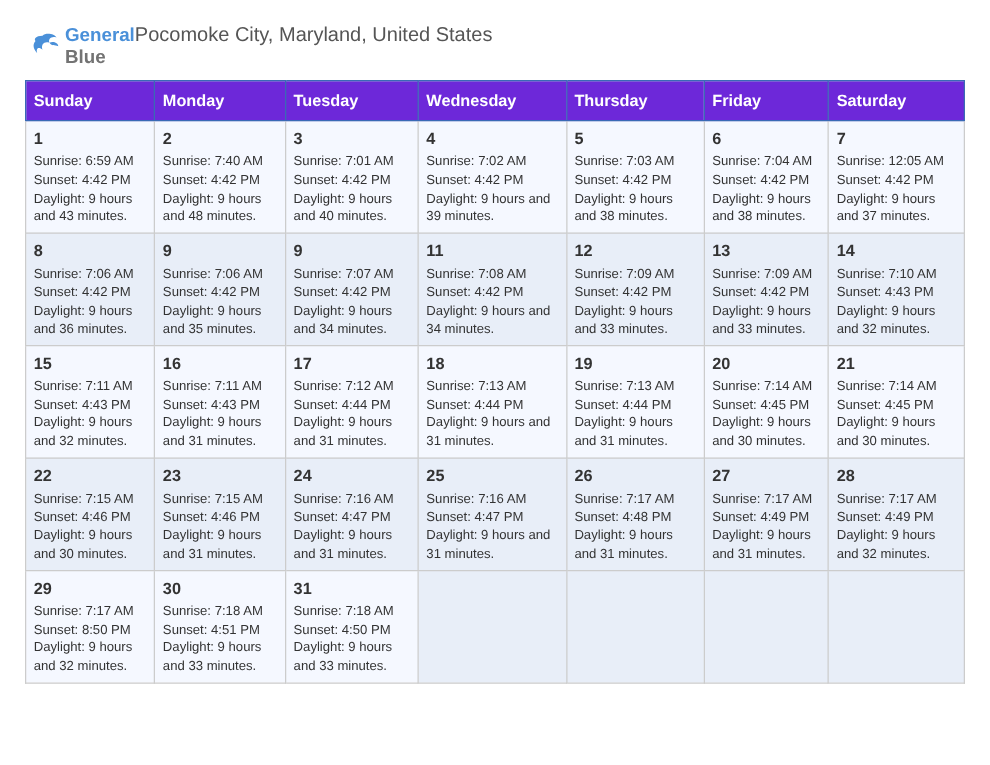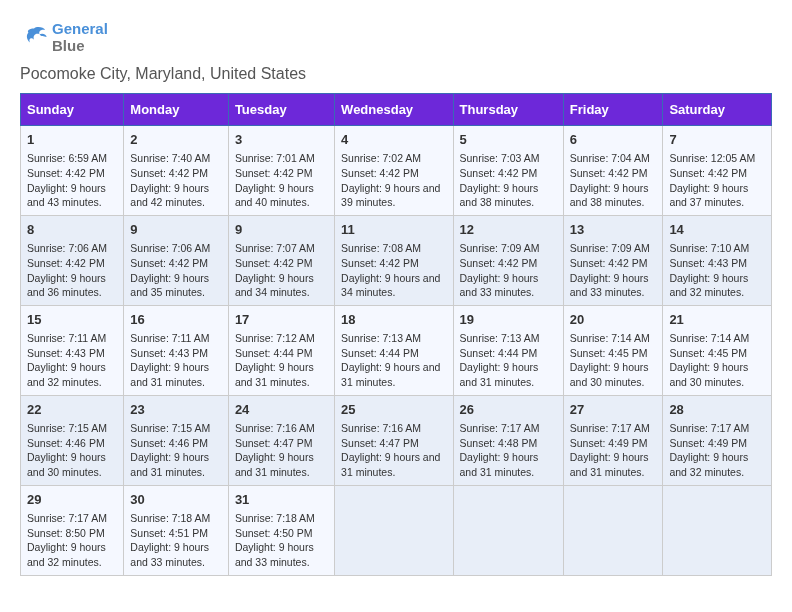--- a/index.html
+++ b/index.html
@@ -8,21 +8,20 @@
       background: #fff;
       width: 792px;
       min-height: 612px;
       padding: 20px;
     }
     .header-section {
       display: flex;
       align-items: flex-start;
       justify-content: flex-start;
       margin-bottom: 10px;
-      flex-direction: column;
     }
     .logo {
       display: flex;
       align-items: center;
       gap: 4px;
     }
     .logo-bird {
       width: 28px;
       height: 28px;
     }
@@ -31,21 +30,20 @@
     }
     .main-title {
       font-size: 36px;
       font-weight: bold;
       color: #333;
       line-height: 1.1;
     }
     .subtitle {
       font-size: 16px;
       color: #555;
-      margin-top: 11px;
     }
     table {
       width: 100%;
       border-collapse: collapse;
       font-size: 11px;
     }
     thead tr {
       background-color: #6d28d9;
       color: white;
       margin-left: 11px;
@@ -113,21 +111,21 @@
         <th>Tuesday</th>
         <th>Wednesday</th>
         <th>Thursday</th>
         <th>Friday</th>
         <th>Saturday</th>
       </tr>
   </thead>
   <tbody id="calendar-body">
   <tr>
         <td><span class="day-num">1</span><span>Sunrise: 6:59 AM</span><br><span>Sunset: 4:42 PM</span><br><span>Daylight: 9 hours and 43 minutes.</span></td>
-        <td><span class="day-num">2</span><span>Sunrise: 7:40 AM</span><br><span>Sunset: 4:42 PM</span><br><span>Daylight: 9 hours and 42 minutes.</span></td>
+        <td><span class="day-num">2</span><span>Sunrise: 7:40 AM</span><br><span>Sunset: 4:42 PM</span><br><span>Daylight: 9 hours and 48 minutes.</span></td>
         <td><span class="day-num">3</span><span>Sunrise: 7:01 AM</span><br><span>Sunset: 4:42 PM</span><br><span>Daylight: 9 hours and 40 minutes.</span></td>
         <td><span class="day-num">4</span><span>Sunrise: 7:02 AM</span><br><span>Sunset: 4:42 PM</span><br><span>Daylight: 9 hours and 39 minutes.</span></td>
         <td><span class="day-num">5</span><span>Sunrise: 7:03 AM</span><br><span>Sunset: 4:42 PM</span><br><span>Daylight: 9 hours and 38 minutes.</span></td>
         <td><span class="day-num">6</span><span>Sunrise: 7:04 AM</span><br><span>Sunset: 4:42 PM</span><br><span>Daylight: 9 hours and 38 minutes.</span></td>
         <td><span class="day-num">7</span><span>Sunrise: 12:05 AM</span><br><span>Sunset: 4:42 PM</span><br><span>Daylight: 9 hours and 37 minutes.</span></td>
       </tr>
       <tr>
         <td><span class="day-num">8</span><span>Sunrise: 7:06 AM</span><br><span>Sunset: 4:42 PM</span><br><span>Daylight: 9 hours and 36 minutes.</span></td>
         <td><span class="day-num">9</span><span>Sunrise: 7:06 AM</span><br><span>Sunset: 4:42 PM</span><br><span>Daylight: 9 hours and 35 minutes.</span></td>
         <td><span class="day-num">9</span><span>Sunrise: 7:07 AM</span><br><span>Sunset: 4:42 PM</span><br><span>Daylight: 9 hours and 34 minutes.</span></td>

